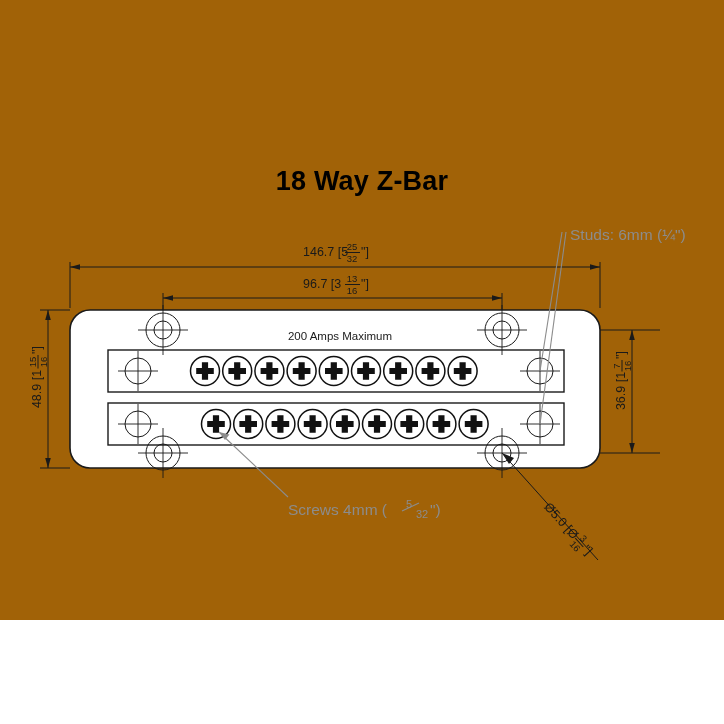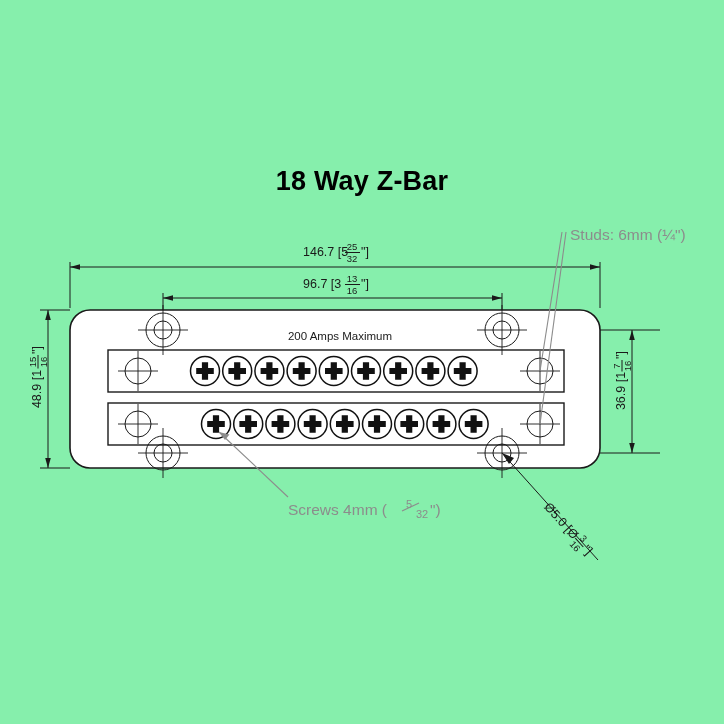--- a/index.html
+++ b/index.html
@@ -10,22 +10,22 @@
   body {
     width: 724px;
     height: 724px;
     font-family: "Liberation Sans", sans-serif;
     color: #1a1a1a;
     overflow: hidden;
   }
   #stage {
     position: relative;
     width: 724px;
-    height: 724px;
-    background: #86efac;
+    height: 620px;
+    background: #a16207;
   }
   #drawing {
     position: absolute;
     left: 0;
     top: 0;
     width: 724px;
     height: 724px;
   }
   .ttl {
     font-weight: bold;

